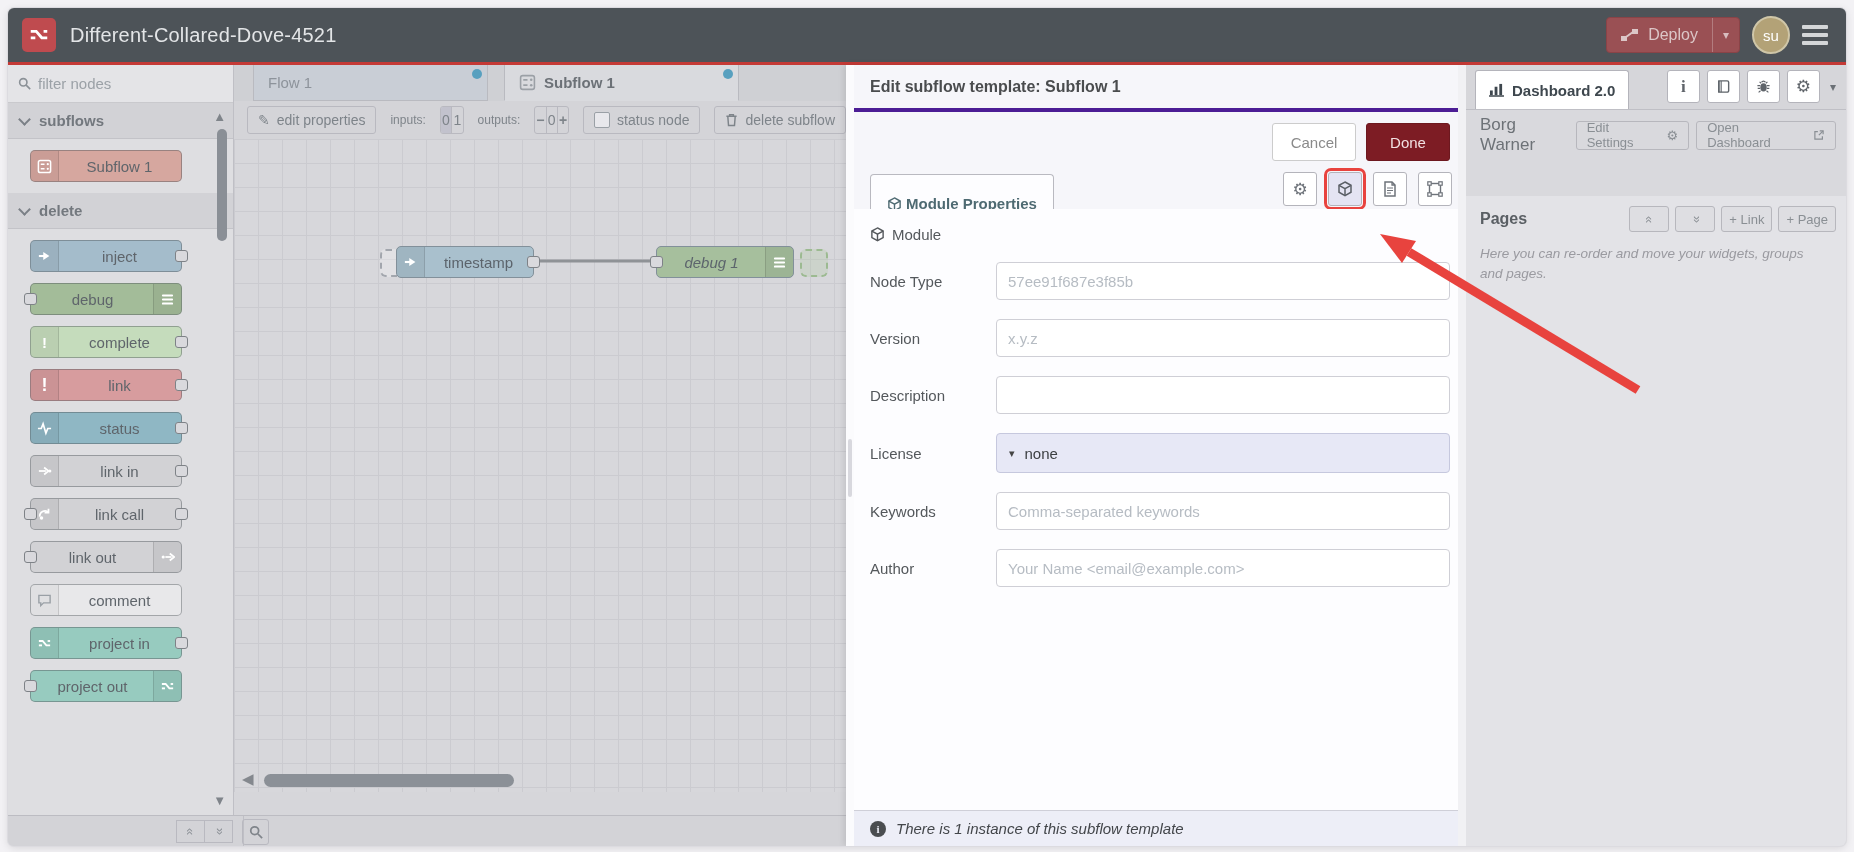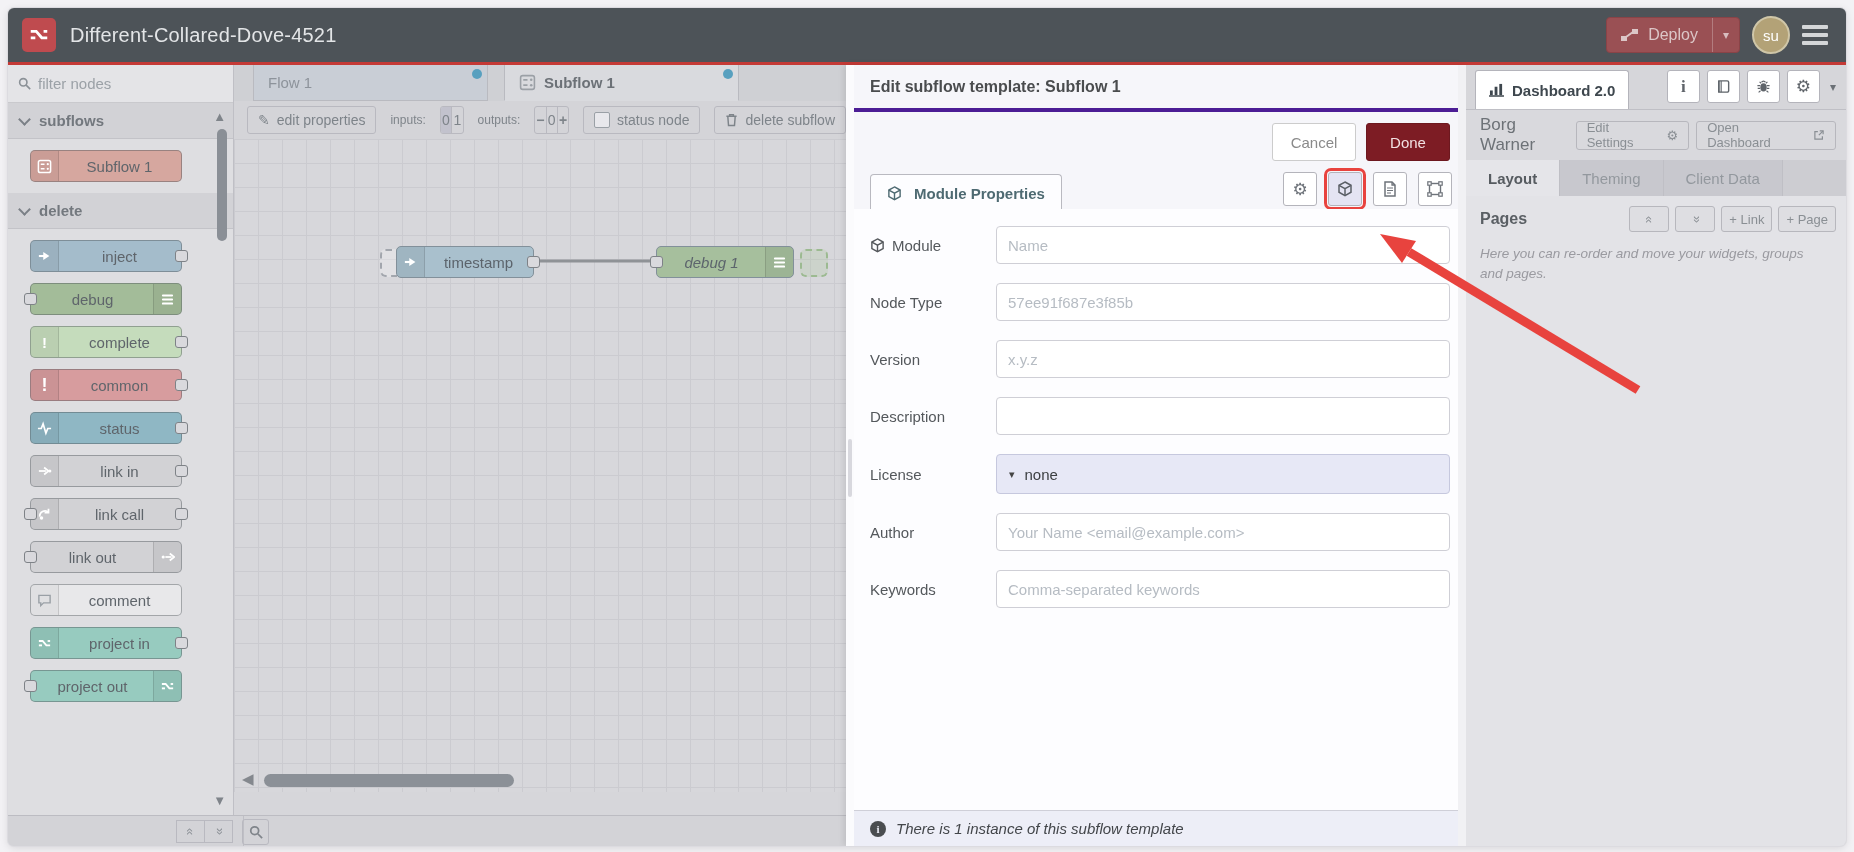--- a/index.html
+++ b/index.html
@@ -69,21 +69,21 @@
   
   #tray{position:absolute;left:838px;top:57px;width:612px;bottom:0;background:#f6f6fa;border-left:8px solid #fbfbfd;box-shadow:-2px 0 6px rgba(0,0,0,.1);}
   #tray-grip{position:absolute;left:-6px;top:374px;width:4px;height:58px;border-radius:2px;background:#d8d8de;}
   .tray-header{height:43px;border-bottom:4px solid #4c1d95;display:flex;align-items:center;padding:0 16px;font-size:16px;font-weight:bold;color:#4a4c4e;}
   .tray-btn-row{height:58px;position:relative;}
   .dlg-btn{position:absolute;top:11px;height:36px;width:82px;border-radius:3px;display:flex;align-items:center;justify-content:center;font-size:15px;}
   .btn-cancel{right:110px;background:#fff;border:1px solid #ccc;color:#8a8a8a;}
   .btn-done{right:16px;background:#7d1c24;border:1px solid #6d181f;color:#f2e1e2;}
   .tray-tabs{position:relative;height:42px;border-bottom:1px solid #b9b9c0;padding-left:16px;}
   .mod-tab{position:absolute;left:16px;bottom:-1px;height:37px;background:#fdfdff;border:1px solid #b9b9c0;border-bottom:1px solid #fdfdff;border-radius:4px 4px 0 0;
-           display:flex;align-items:center;gap:12px;padding:0 16px;font-weight:bold;font-size:15px;color:#4e6a72;}
+           display:flex;align-items:flex-end;gap:4px;padding:0 16px;font-weight:bold;font-size:15px;color:#4e6a72;}
   .tray-iconbar{position:absolute;right:14px;bottom:6px;display:flex;align-items:center;gap:11px;}
   .ibtn{width:32px;height:32px;background:#fff;border:1px solid #b4b4bb;border-radius:3px;display:flex;align-items:center;justify-content:center;color:#6e737a;}
   .ibtn.selected{background:#e4e4f3;outline:3px solid #e8433e;outline-offset:1px;}
   .tray-body{position:absolute;left:0;right:0;top:144px;bottom:36px;background:#fdfdff;padding-top:17px;overflow:hidden;}
   .form-row{display:flex;align-items:center;margin:0 16px 19px 16px;}
   .form-label{width:126px;flex:0 0 126px;color:#54585c;font-size:15px;display:flex;align-items:center;gap:7px;}
   .form-input{flex:1;height:36px;border:1px solid #cfcfd6;border-radius:4px;background:#fff;padding:0 11px;font-size:15px;color:#333;outline:none;font-family:"Liberation Sans",sans-serif;}
   .form-input::placeholder{color:#b6bcc3;}
   .form-select{flex:1;height:38px;border:1px solid #c6c8de;border-radius:4px;background:#e7e8f6;display:flex;align-items:center;gap:10px;padding:0 12px;font-size:15px;color:#3c3f42;}
   .form-select .caret{font-size:11px;color:#444;}
@@ -216,21 +216,21 @@
             <span class="excl">!</span>
           </span>
       <span style="padding-left:27px;">complete</span>
       <span class="port r"></span>
     </div>
 
     <div class="pal-item" style="background:#d79c9e;">
       <span class="pal-icon left">
             <span class="excl" style="font-size:18px;">!</span>
           </span>
-      <span style="padding-left:27px;">common</span>
+      <span style="padding-left:27px;">link</span>
       <span class="port r"></span>
     </div>
 
     <div class="pal-item" style="background:#8fb7c4;">
       <span class="pal-icon left">
         <svg width="15" height="15" viewBox="0 0 16 16">
               <polyline points="1,8 4.5,8 6.5,3 9.5,13 11.5,8 15,8" fill="none" stroke="#fff" stroke-width="1.8"></polyline>
             </svg>
       </span>
       <span style="padding-left:27px;">status</span>
@@ -476,21 +476,20 @@
       <div class="form-row">
         <span class="form-label">
           <span>
             <svg width="15" height="15" viewBox="0 0 16 16">
                   <path d="M8 1 L14 4.3 V11.2 L8 14.6 L2 11.2 V4.3 Z" fill="none" stroke="#54585c" stroke-width="1.5"></path>
                   <path d="M2 4.3 L8 7.6 L14 4.3 M8 7.6 V14.6" fill="none" stroke="#54585c" stroke-width="1.5"></path>
                 </svg>
           </span>
           <span>Module</span>
         </span>
-        <input class="form-input" placeholder="Name" style="">
       </div>
       <div class="form-row">
         <span class="form-label">Node Type</span>
         <input class="form-input" placeholder="57ee91f687e3f85b" style="">
       </div>
       <div class="form-row">
         <span class="form-label">Version</span>
         <input class="form-input" placeholder="x.y.z" style="">
       </div>
       <div class="form-row">
@@ -498,26 +497,26 @@
         <input class="form-input" placeholder="" style="">
       </div>
       <div class="form-row">
         <span class="form-label">License</span>
         <div class="form-select">
           <span class="caret">▾</span>
           <span>none</span>
         </div>
       </div>
       <div class="form-row">
+        <span class="form-label">Keywords</span>
+        <input class="form-input" placeholder="Comma-separated keywords" style="">
+      </div>
+      <div class="form-row">
         <span class="form-label">Author</span>
         <input class="form-input" placeholder="Your Name &lt;email@example.com&gt;" style="">
-      </div>
-      <div class="form-row">
-        <span class="form-label">Keywords</span>
-        <input class="form-input" placeholder="Comma-separated keywords" style="">
       </div>
     </div>
 
     <div class="tray-footer">
       <span class="info-circle">i</span>
       <span>There is 1 instance of this subflow template</span>
     </div>
   </div>
 
   <div id="splitter"></div>
@@ -577,25 +576,20 @@
             <svg width="12" height="12" viewBox="0 0 16 16">
                   <path d="M6.5 3.5 H2.5 v10 h10 V9.5" fill="none" stroke="#8a8f94" stroke-width="1.6"></path>
                   <path d="M9 2.5 h4.5 V7" fill="none" stroke="#8a8f94" stroke-width="1.6"></path>
                   <path d="M13.2 2.8 L7.8 8.2" stroke="#8a8f94" stroke-width="1.6"></path>
                 </svg>
           </span>
         </span>
       </span>
     </div>
 
-    <div class="sb-tabs">
-      <span class="sb-tab active">Layout</span>
-      <span class="sb-tab">Theming</span>
-      <span class="sb-tab">Client Data</span>
-    </div>
 
     <div class="sb-content">
       <div class="pages-row">
         <span class="pages-title">Pages</span>
         <span class="pages-btns">
           <span class="pg-btn">
                 <span class="chev-glyph rot-up">«</span>
               </span>
           <span class="pg-btn">
                 <span class="chev-glyph rot-down">«</span>

